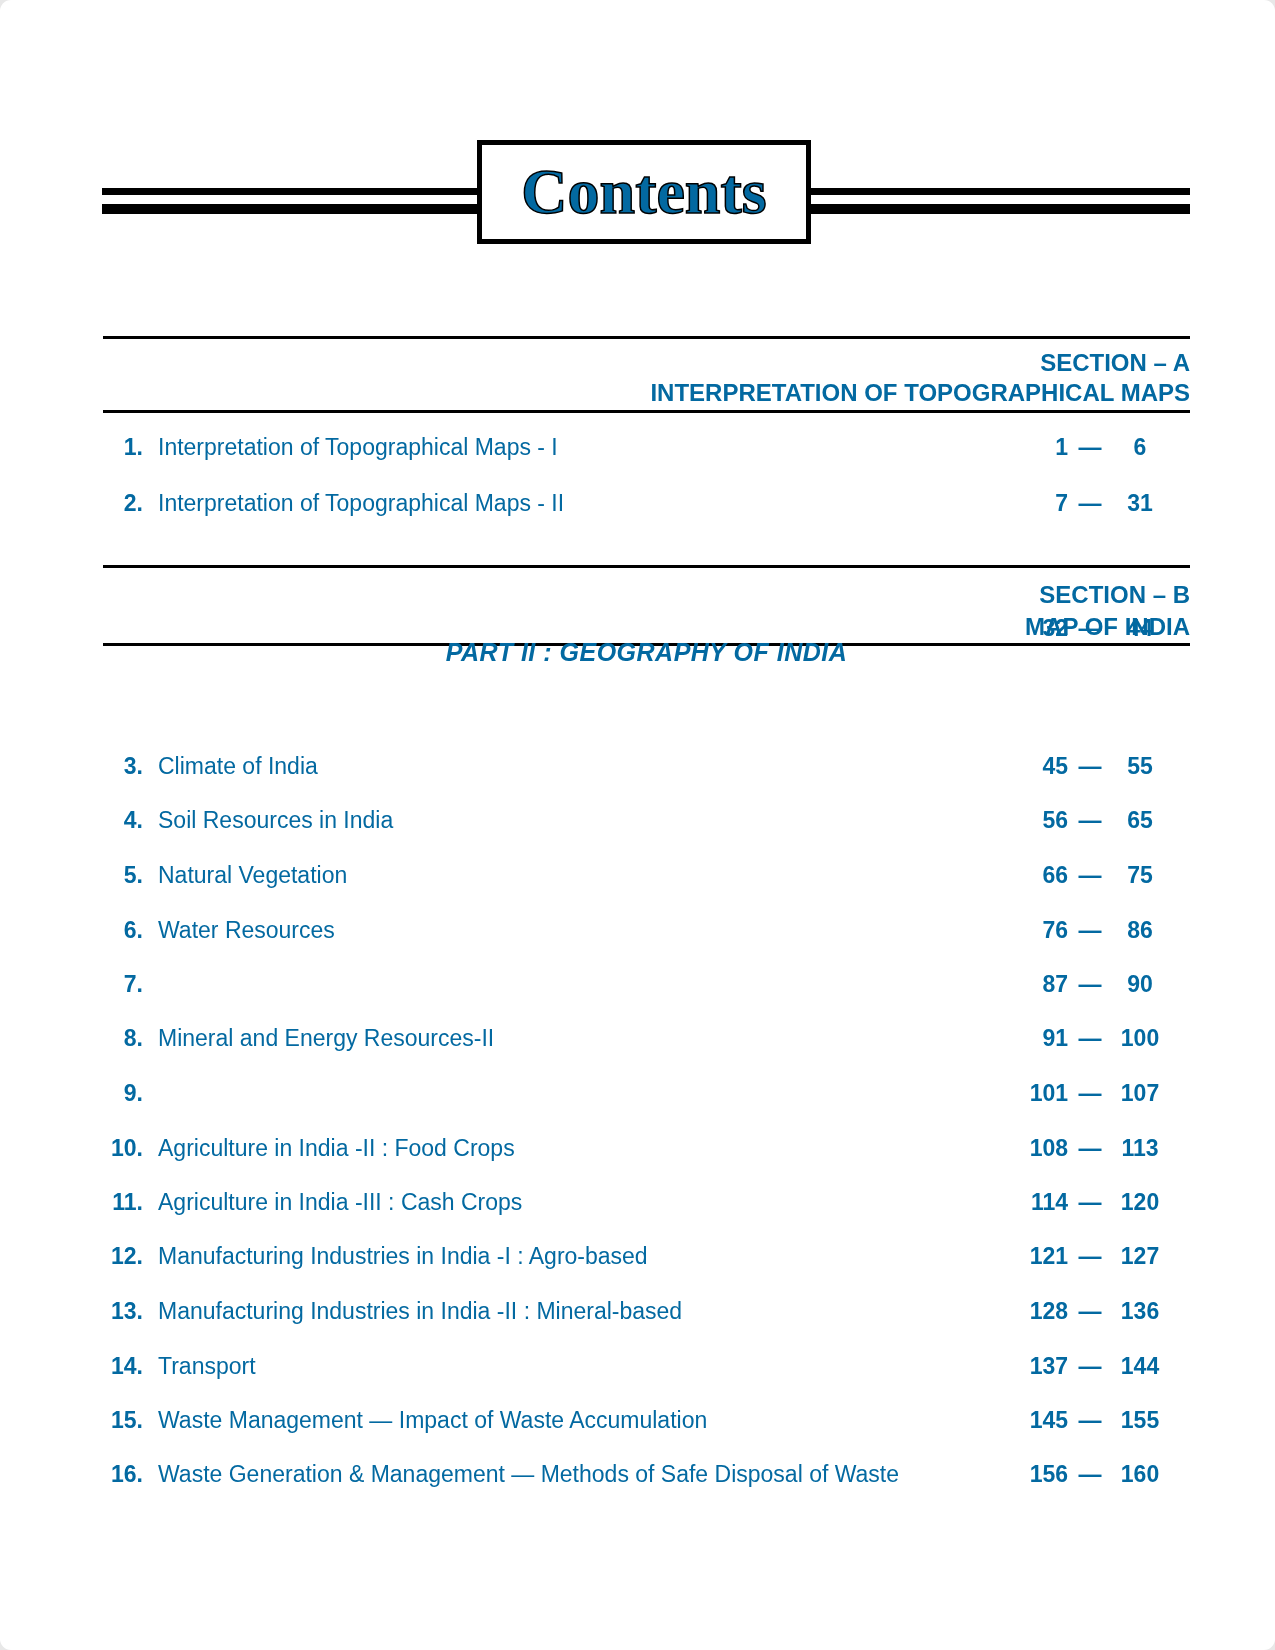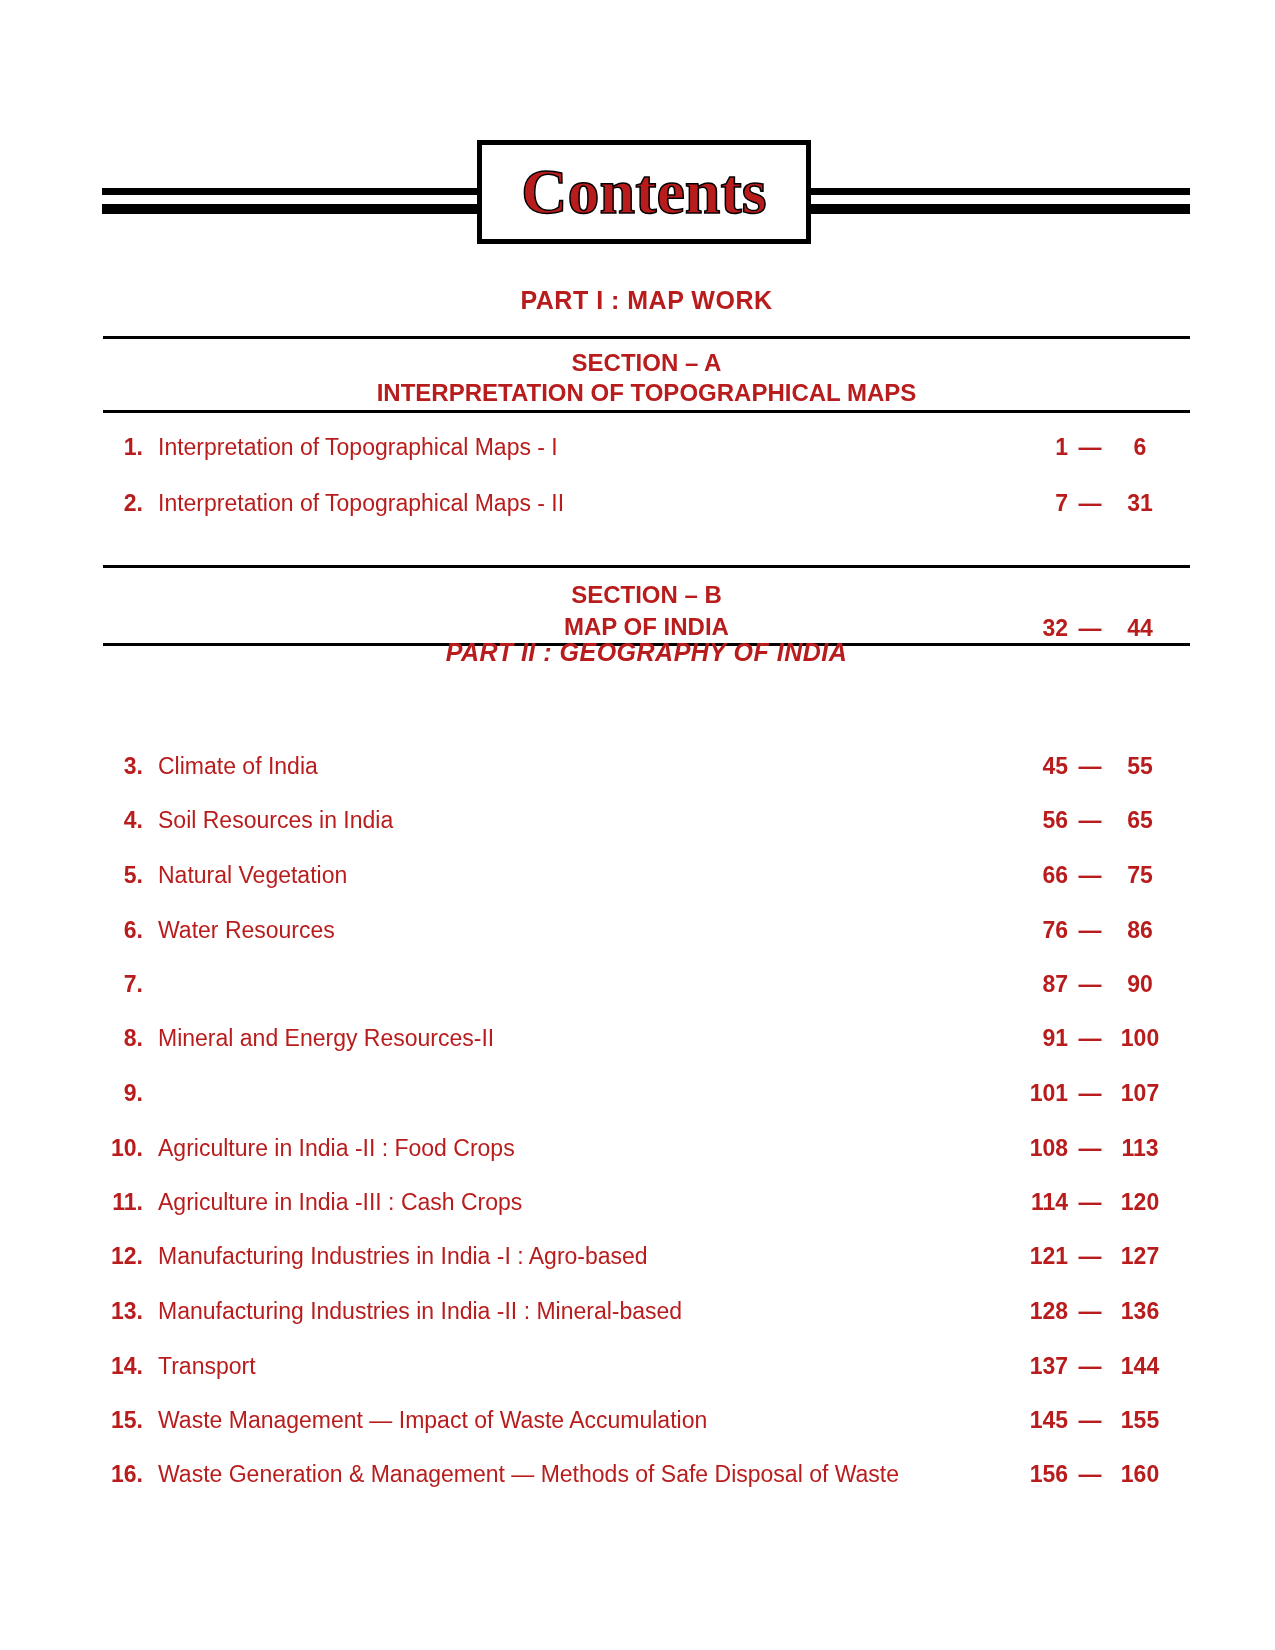--- a/index.html
+++ b/index.html
@@ -2,23 +2,24 @@
 <html><head>
 <meta charset="utf-8">
 <style>
   html, body { margin: 0; padding: 0; background: #e8e8e8; }
   .page {
     position: relative;
     width: 1275px;
     height: 1650px;
     margin: 0 auto;
     background: #ffffff;
-    color: #b91c1c;
+    color: #0369a1;
     font-family: "Liberation Sans", sans-serif;
     overflow: hidden;
+    border-radius: 11px;
   }
 
   
   .bar { position: absolute; background: #000; left: 102px; width: 1088px; }
   .bar-top    { top: 188px; height: 7px; }
   .bar-bottom { top: 204px; height: 10px; }
   .title-box {
     position: absolute;
     left: 477px; top: 140px;
     width: 334px; height: 104px;
@@ -40,21 +41,21 @@
     position: absolute; left: 103px; width: 1087px;
     text-align: center; font-weight: bold; font-size: 25px;
     letter-spacing: 0.5px;
     line-height: 26px;
   }
   .part1 { top: 287px; }
   .part2 { top: 639px; font-style: italic; }
 
   .sec-line {
     position: absolute; left: 103px; width: 1087px;
-    text-align: center; font-weight: bold; font-size: 24px;
+    text-align: right; font-weight: bold; font-size: 24px;
     line-height: 26px;
   }
   .sa1 { top: 350px; }
   .sa2 { top: 380px; }
   .sb1 { top: 582px; }
   .sb2 { top: 614px; }
 
   
   .rule { position: absolute; left: 103px; width: 1087px; height: 3px; background: #000; }
   .r1 { top: 336px; }
@@ -93,21 +94,20 @@
 <body>
 
 <div class="page">
 
   <div class="bar bar-top"></div>
   <div class="bar bar-bottom"></div>
   <div class="title-box">
     <span class="title-text">Contents</span>
   </div>
 
-  <div class="part-heading part1">PART I : MAP WORK</div>
 
   <div class="rule r1"></div>
   <div class="sec-line sa1">SECTION – A</div>
   <div class="sec-line sa2">INTERPRETATION OF TOPOGRAPHICAL MAPS</div>
   <div class="rule r2"></div>
 
   <div class="toc-row t0">
     <span class="row-num">1.</span>
     <span class="row-title">Interpretation of Topographical Maps - I</span>
     <span class="pages">

